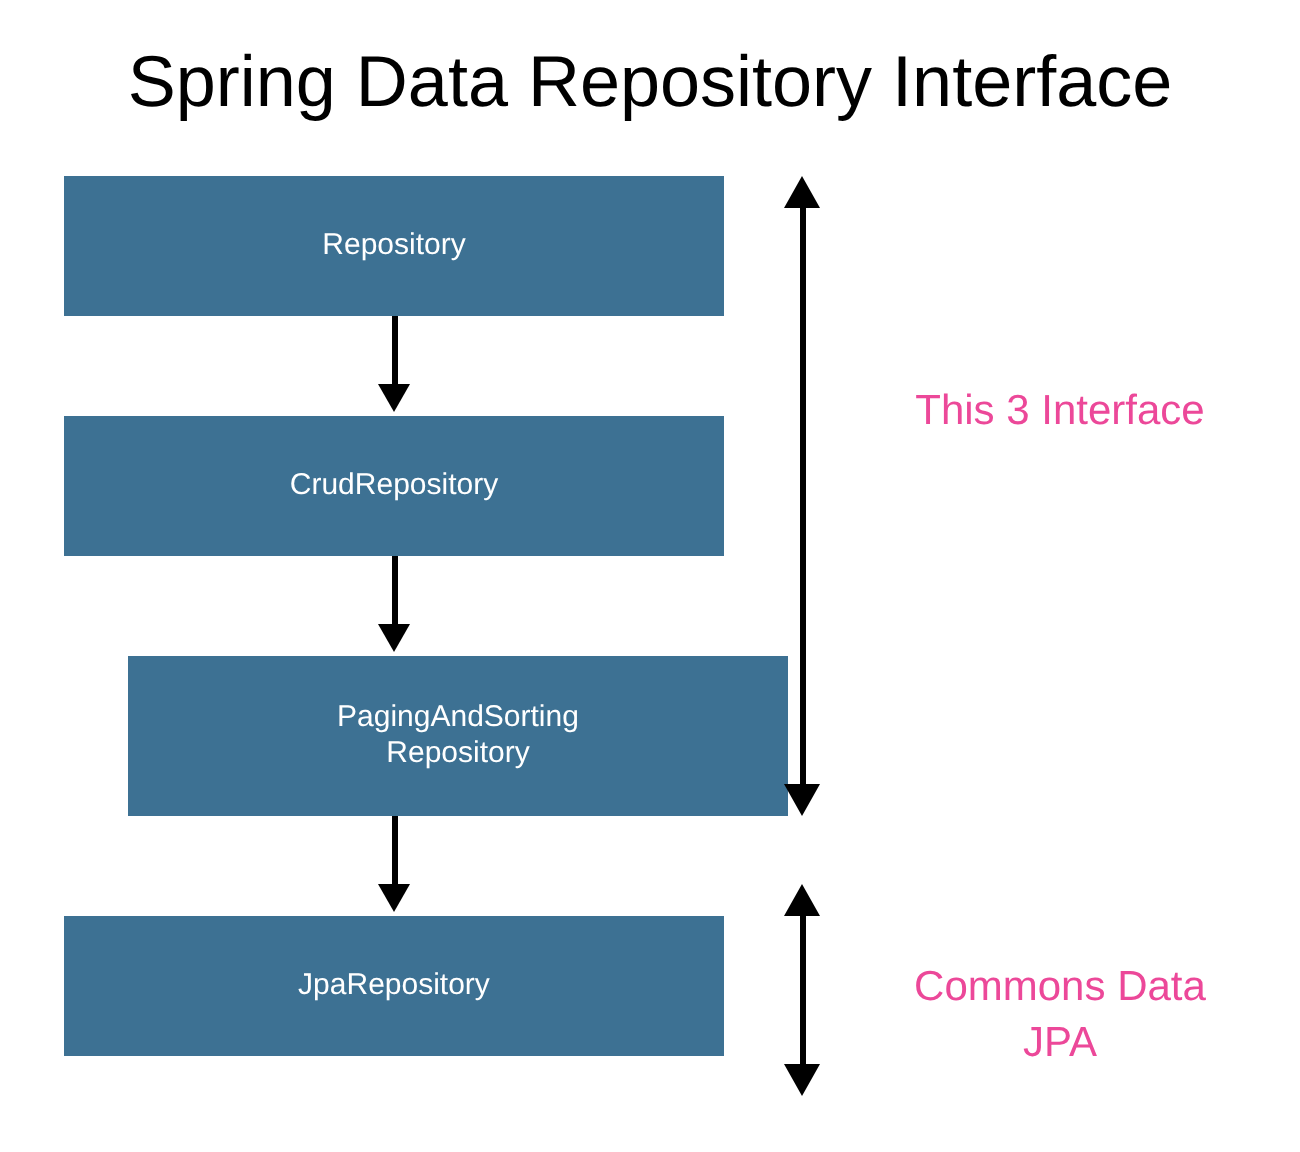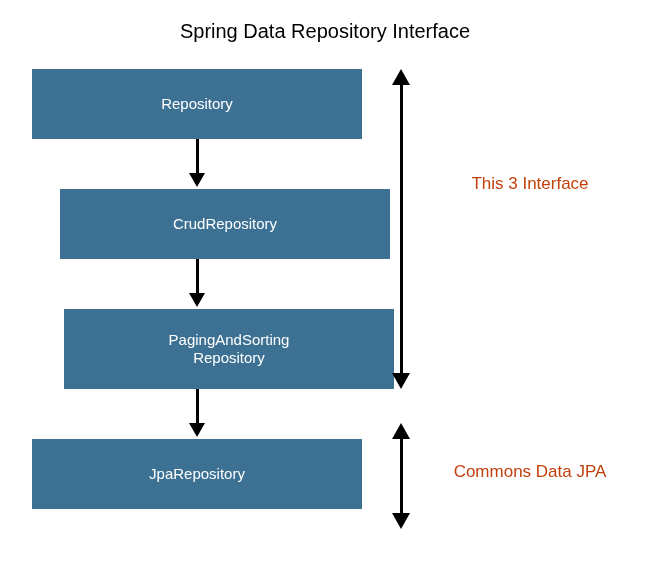--- a/index.html
+++ b/index.html
@@ -6,21 +6,21 @@
     body {
       width: 650px;
       height: 576px;
       background: #ffffff;
       font-family: "Segoe UI", "Helvetica Neue", Arial, sans-serif;
       position: relative;
       overflow: hidden;
     }
     .title {
       text-align: center;
-      font-size: 20px;
+      font-size: 36px;
       font-weight: 400;
       color: #000;
       padding-top: 20px;
       padding-bottom: 10px;
       width: 100%;
     }
     .stage {
       position: relative;
       width: 100%;
       height: 520px;
@@ -80,43 +80,43 @@
     .bracket .head-down {
       position: absolute;
       left: -9px;
       width: 0; height: 0;
       border-left: 9px solid transparent;
       border-right: 9px solid transparent;
       border-top: 16px solid #000;
     }
     .annotation {
       position: absolute;
-      color: #c2410c;
-      font-size: 17px;
+      color: #ec4899;
+      font-size: 21px;
       line-height: 1.35;
       text-align: center;
     }
   </style>
 </head>
 <body>
 
 <div class="title">Spring Data Repository Interface</div>
 
 <div class="stage">
 
   <div class="box" style="top:16px;">
     <span>Repository</span>
   </div>
 
   <div class="arrow-v" style="left:197px; top:86px;">
     <div class="line" style="top:0; height:34px;"></div>
     <div class="head-down" style="top:34px;"></div>
   </div>
 
-  <div class="box" style="top:136px;margin-left:28px;">
+  <div class="box" style="top:136px;">
     <span>CrudRepository</span>
   </div>
 
   <div class="arrow-v" style="left:197px; top:206px;">
     <div class="line" style="top:0; height:34px;"></div>
     <div class="head-down" style="top:34px;"></div>
   </div>
 
   <div class="box tall" style="top:256px;margin-left:32px;">
     <span>

